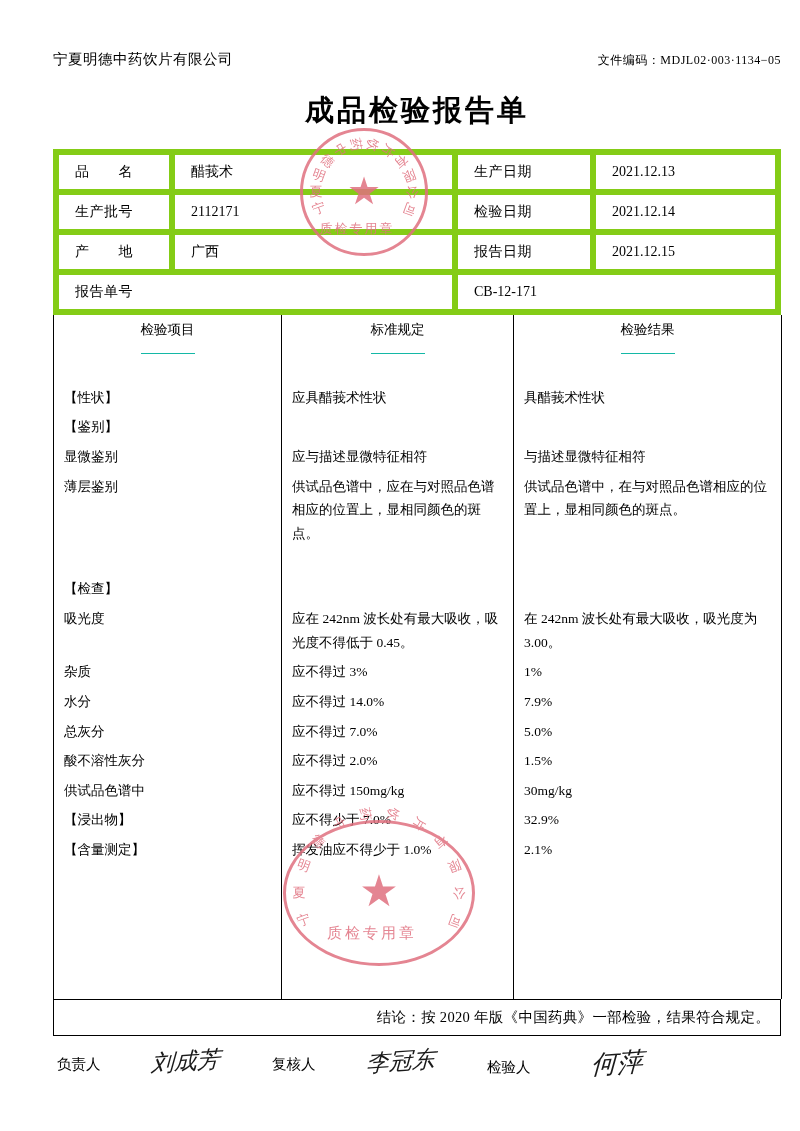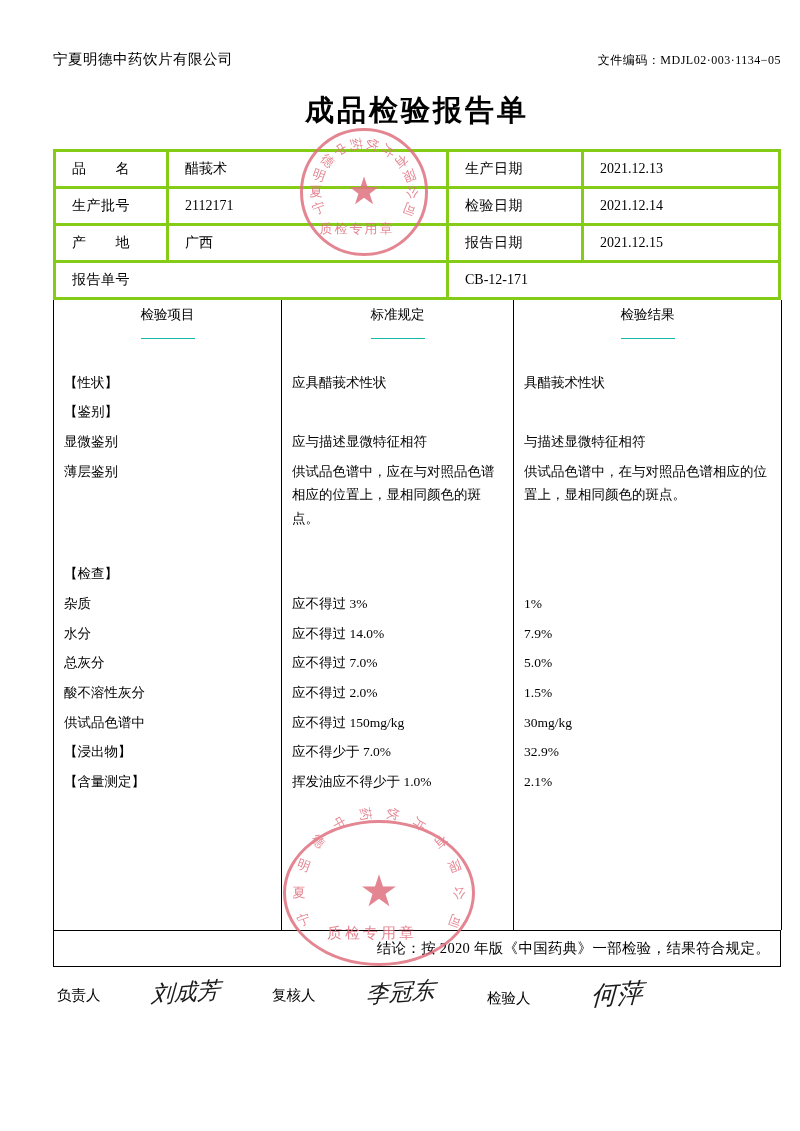--- a/index.html
+++ b/index.html
@@ -42,21 +42,21 @@
     font-family: "Liberation Serif", "DejaVu Serif", serif;
   }
 
   table.main {
     width: 100%;
     border-collapse: collapse;
     table-layout: fixed;
     font-size: 14px;
   }
   table.main td {
-    border: 3px solid #84cc16;
+    border: 6px solid #84cc16;
     padding: 6px 16px;
     vertical-align: middle;
     height: 22px;
   }
   .lbl {
     white-space: nowrap;
     letter-spacing: 0.5px;
   }
   .c-name-lbl { width: 78px; }
   .c-name-val { width: 245px; }
@@ -270,20 +270,25 @@
     </tr>
     <tr class="spacer-row">
           <td class="c1"></td>
           <td class="c2"></td>
           <td class="c3"></td>
         </tr>
     <tr>
       <td class="c1">【检查】</td>
       <td class="c2"></td>
       <td class="c3"></td>
+    </tr>
+    <tr>
+      <td class="c1">吸光度</td>
+      <td class="c2">应在 242nm 波长处有最大吸收，吸光度不得低于 0.45。</td>
+      <td class="c3">在 242nm 波长处有最大吸收，吸光度为 3.00。</td>
     </tr>
     <tr>
       <td class="c1">杂质</td>
       <td class="c2">应不得过 3%</td>
       <td class="c3">1%</td>
     </tr>
     <tr>
       <td class="c1">水分</td>
       <td class="c2">应不得过 14.0%</td>
       <td class="c3">7.9%</td>

